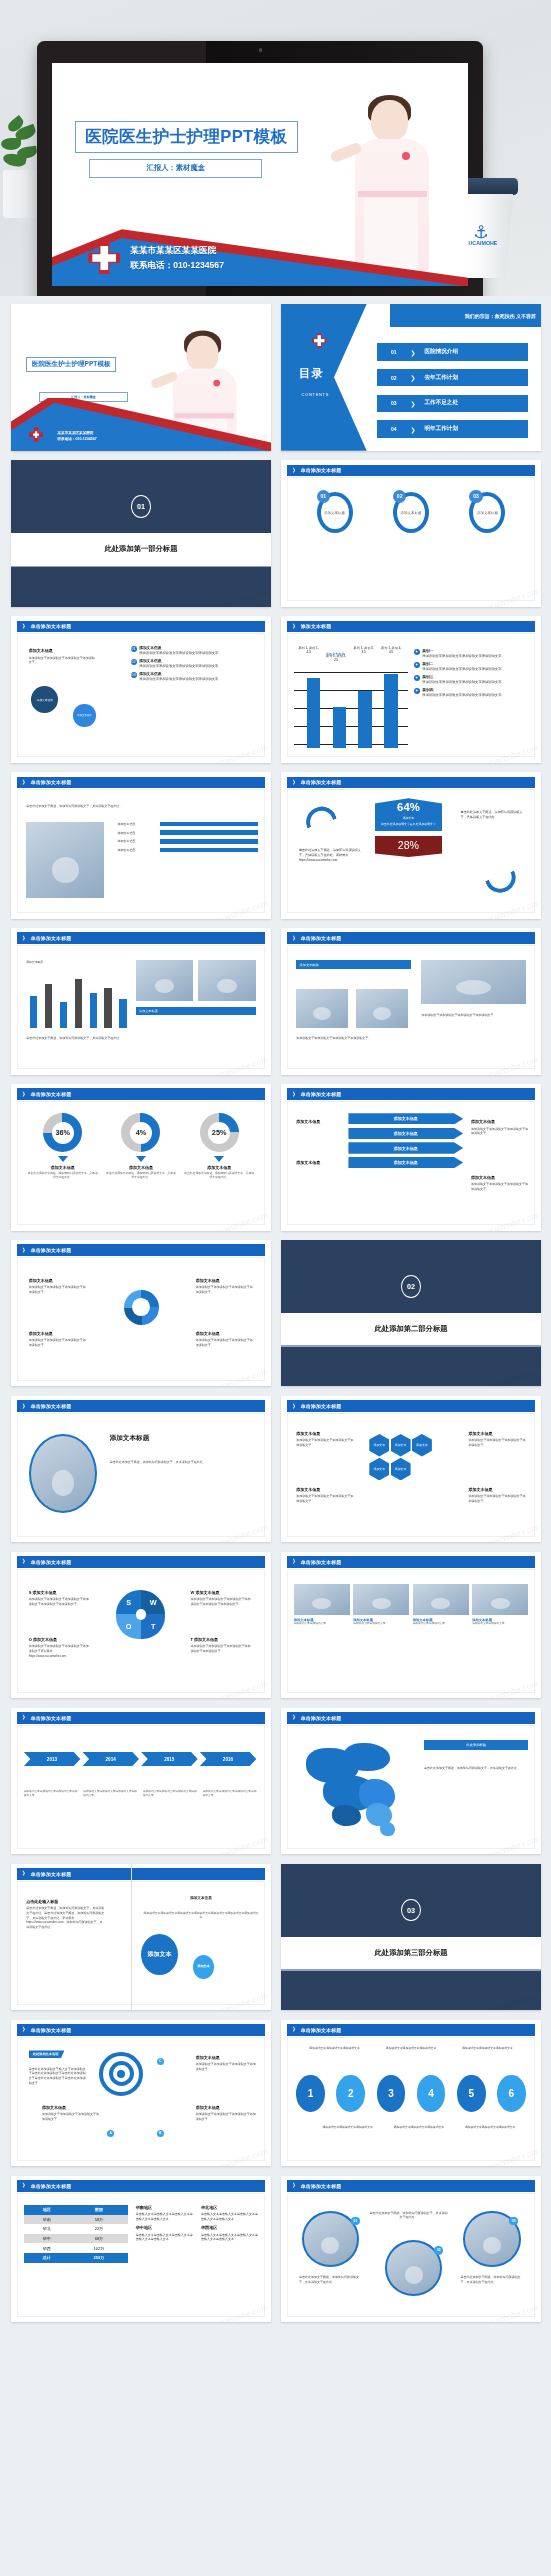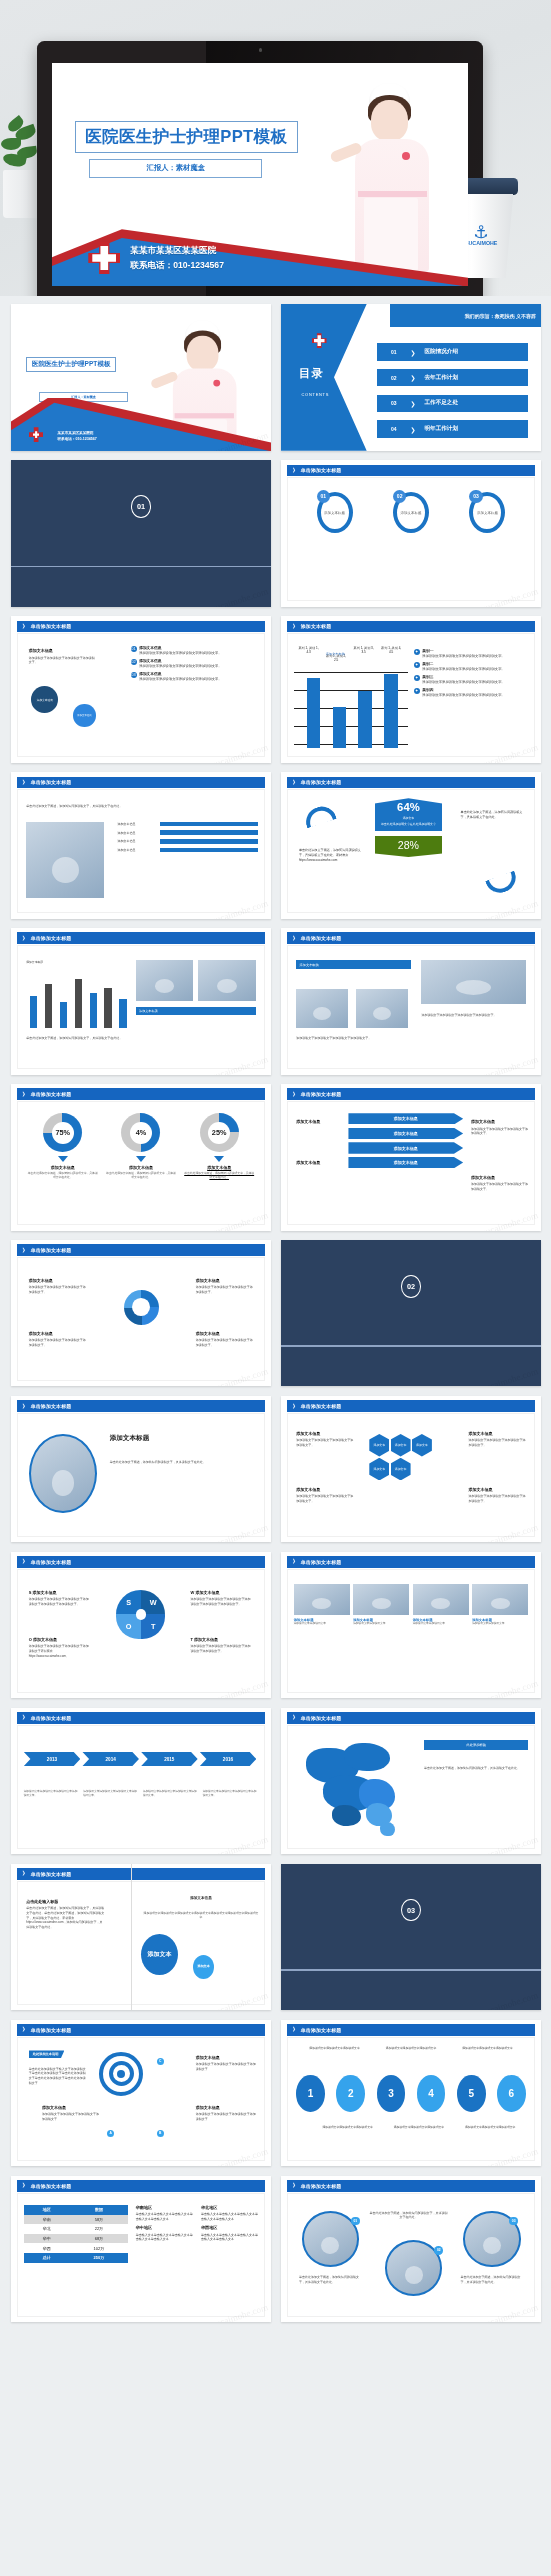--- a/index.html
+++ b/index.html
@@ -134,21 +134,21 @@
   .legend .bullet{width:6px;height:6px;border-radius:50%;background:#1a73c4;color:#fff;
     font-size:4px;display:flex;align-items:center;justify-content:center;flex:0 0 6px;
     margin-right:2.7px;margin-top:0.7px;}
   .legend .lt b{font-size:3.7px;color:#111;display:block;margin-bottom:0.7px;}
   
   .hexwrap{position:absolute;left:36%;top:18%;width:26%;}
   .hex{background:#1a73c4;color:#fff;text-align:center;
     clip-path:polygon(50% 0,100% 16%,100% 100%,0 100%,0 16%);padding:4px 2px 5.3px;}
   .hex .big{font-size:11.3px;font-weight:bold;line-height:1;}
   .hex .sm{font-size:2.9px;line-height:1.4;margin-top:2px;}
-  .hex2{background:#4d7c0f;color:#fff;text-align:center;margin-top:4.6px;
+  .hex2{background:#7f1d1d;color:#fff;text-align:center;margin-top:4.6px;
     clip-path:polygon(0 0,100% 0,100% 84%,50% 100%,0 84%);padding:3.3px 2px 6px;}
   .arc{position:absolute;width:31px;height:17.3px;border:4.6px solid #1a73c4;
     border-bottom:none;border-radius:31px 31px 0 0;}
   .ptxt{position:absolute;font-size:3.1px;color:#333;line-height:1.55;}
   
   .pct{width:39px;height:39px;border-radius:50%;position:relative;}
   .pct .hole{position:absolute;inset:8.6px;background:#fff;border-radius:50%;}
   .pct .v{position:absolute;inset:0;display:flex;align-items:center;justify-content:center;
     font-size:7.3px;font-weight:bold;color:#1b1b1b;}
   .tri{width:0;height:0;border-left:5.3px solid transparent;border-right:5.3px solid transparent;
@@ -414,20 +414,21 @@
           <span class="ar">❯</span>
           <span class="t">明年工作计划</span>
         </div>
       </div>
     </div>
   </div>
 
   <div class="slide">
     <div class="sec">
       <div class="num">01</div>
+      <div class="white">此处添加第一部分标题</div>
       <div class="hr"></div>
     </div>
     <div class="wm">sucaimohe.com</div>
   </div>
 
   <div class="slide">
     <div class="bar">
       <span class="chev">》</span>
       <span>单击添加文本标题</span>
     </div>
@@ -637,36 +638,36 @@
   <div class="slide">
     <div class="bar">
       <span class="chev">》</span>
       <span>单击添加文本标题</span>
     </div>
     <div class="body-area"></div>
     <div style="position:absolute;left:5%;right:5%;top:20%;display:flex;justify-content:space-around;">
       <div style="width:30%;text-align:center;">
         <div class="pct" style="margin:0 auto;background:conic-gradient(#1a73c4 0 75%,#c9c9c9 75% 100%);">
           <div class="hole"></div>
-          <div class="v">75%</div>
+          <div class="v">36%</div>
           </div>
         <div class="tri"></div>
         <div style="font-size:4px;font-weight:bold;color:#111;">添加文本信息</div>
         <div style="font-size:2.8px;color:#555;line-height:1.5;margin-top:1.3px;">单击此处添加文字阐述，添加简短问题说明文字，具体说明文字在此处。</div>
       </div>
       <div style="width:30%;text-align:center;">
         <div class="pct" style="margin:0 auto;background:conic-gradient(#1a73c4 0 50%,#c9c9c9 50% 100%);">
           <div class="hole"></div>
           <div class="v">4%</div>
           </div>
         <div class="tri"></div>
         <div style="font-size:4px;font-weight:bold;color:#111;">添加文本信息</div>
         <div style="font-size:2.8px;color:#555;line-height:1.5;margin-top:1.3px;">单击此处添加文字阐述，添加简短问题说明文字，具体说明文字在此处。</div>
       </div>
-      <div style="width:30%;text-align:center;text-decoration:underline;">
+      <div style="width:30%;text-align:center;">
         <div class="pct" style="margin:0 auto;background:conic-gradient(#1a73c4 0 25%,#c9c9c9 25% 100%);">
           <div class="hole"></div>
           <div class="v">25%</div>
           </div>
         <div class="tri"></div>
         <div style="font-size:4px;font-weight:bold;color:#111;">添加文本信息</div>
         <div style="font-size:2.8px;color:#555;line-height:1.5;margin-top:1.3px;">单击此处添加文字阐述，添加简短问题说明文字，具体说明文字在此处。</div>
       </div>
     </div>
     <div class="wm">sucaimohe.com</div>
@@ -720,20 +721,21 @@
       <span>添加说明文字添加说明文字添加说明文字添加说明文字。</span></div>
     <div class="tb" style="right:7%;top:62%;width:22%;">
       <b>添加文本信息</b>
       <span>添加说明文字添加说明文字添加说明文字添加说明文字。</span></div>
     <div class="wm">sucaimohe.com</div>
   </div>
 
   <div class="slide">
     <div class="sec">
       <div class="num">02</div>
+      <div class="white">此处添加第二部分标题</div>
       <div class="hr"></div>
     </div>
     <div class="wm">sucaimohe.com</div>
   </div>
 
   <div class="slide">
     <div class="bar">
       <span class="chev">》</span>
       <span>单击添加文本标题</span>
     </div>
@@ -892,20 +894,21 @@
       align-items:center;justify-content:center;text-align:center;line-height:1.2;">添加文本</div>
     <div style="position:absolute;left:70%;top:62%;width:21px;height:24px;border-radius:50%;
       background:#35a3ec;color:#fff;font-size:3.1px;font-weight:bold;display:flex;
       align-items:center;justify-content:center;text-align:center;line-height:1.2;">添加文本</div>
     <div class="wm">sucaimohe.com</div>
   </div>
 
   <div class="slide">
     <div class="sec">
       <div class="num">03</div>
+      <div class="white">此处添加第三部分标题</div>
       <div class="hr"></div>
     </div>
     <div class="wm">sucaimohe.com</div>
   </div>
 
   <div class="slide">
     <div class="bar">
       <span class="chev">》</span>
       <span>单击添加文本标题</span>
     </div>

